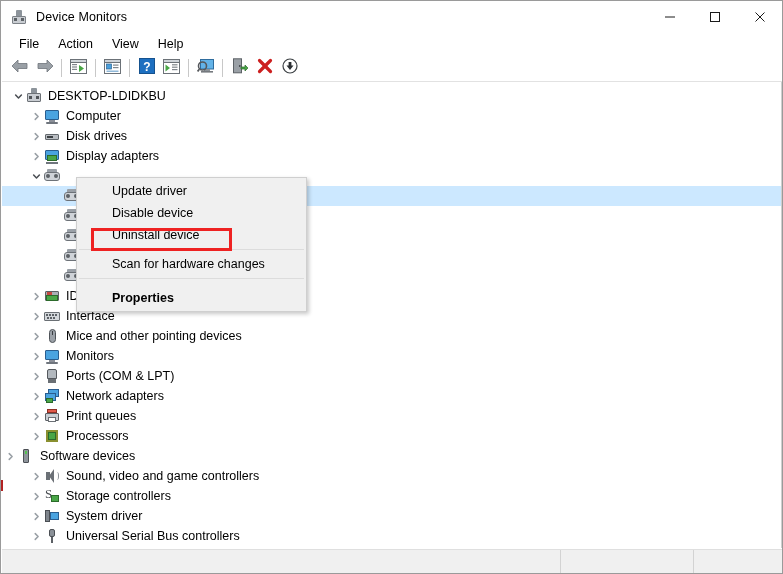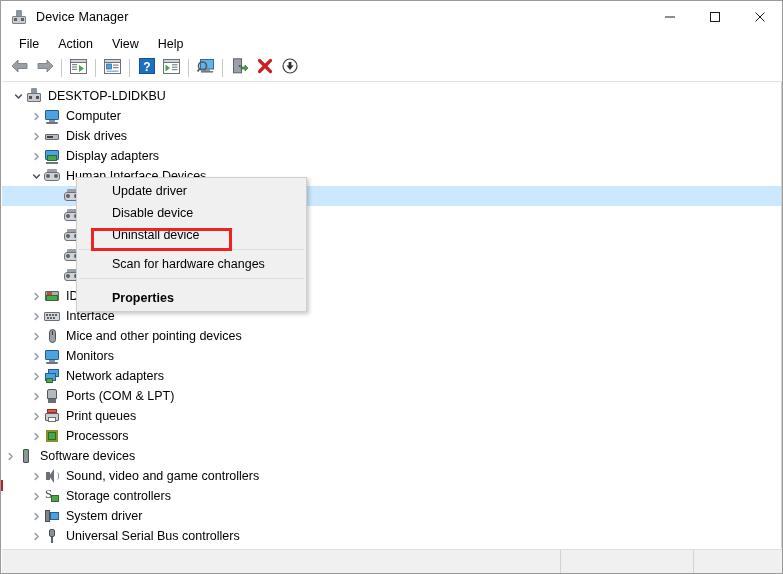--- a/index.html
+++ b/index.html
@@ -507,21 +507,21 @@
 
 <div id="app">
 
   <div class="titlebar">
     <div class="title-icon">
       <div class="chip"></div>
       <div class="base"></div>
       <div class="d1"></div>
       <div class="d2"></div>
     </div>
-    <div class="title-text">Device Manager</div>
+    <div class="title-text">Device Monitors</div>
 
     <div class="wincontrols">
       <div class="wc">
         <svg width="12" height="12" viewBox="0 0 12 12">
             <line x1="1" y1="6" x2="11" y2="6" stroke="#1a1a1a" stroke-width="1"></line>
           </svg>
       </div>
       <div class="wc">
         <svg width="12" height="12" viewBox="0 0 12 12">
             <rect x="1.5" y="1.5" width="9" height="9" fill="none" stroke="#1a1a1a" stroke-width="1"></rect>
@@ -725,21 +725,20 @@
           <svg class="chev" viewBox="0 0 10 10">
               <polyline points="1.8,3.4 5,6.6 8.2,3.4" fill="none" stroke="#4a4e53" stroke-width="1.7" stroke-linecap="round" stroke-linejoin="round"></polyline>
             </svg>
         </div>
         <div class="ico ic-hid">
             <div class="keys"></div>
             <div class="pad"></div>
             <div class="g1"></div>
             <div class="g2"></div>
           </div>
-        <div class="lbl">Human Interface Devices</div>
       </div>
 
       <div class="row selected-bg" style="padding-left:62px;">
         <div class="ico ic-hid">
             <div class="keys"></div>
             <div class="pad"></div>
             <div class="g1"></div>
             <div class="g2"></div>
           </div>
       </div>
@@ -835,39 +834,39 @@
           </div>
         <div class="lbl">Monitors</div>
       </div>
 
       <div class="row" style="padding-left:26px;">
         <div class="twisty">
           <svg class="chev" viewBox="0 0 10 10">
               <polyline points="3.6,1.8 6.8,5 3.6,8.2" fill="none" stroke="#9aa0a6" stroke-width="1.7" stroke-linecap="round" stroke-linejoin="round"></polyline>
             </svg>
         </div>
+        <div class="ico ic-port">
+            <div class="body"></div>
+            <div class="pins"></div>
+          </div>
+        <div class="lbl">Ports (COM &amp; LPT)</div>
+      </div>
+
+      <div class="row" style="padding-left:26px;">
+        <div class="twisty">
+          <svg class="chev" viewBox="0 0 10 10">
+              <polyline points="3.6,1.8 6.8,5 3.6,8.2" fill="none" stroke="#9aa0a6" stroke-width="1.7" stroke-linecap="round" stroke-linejoin="round"></polyline>
+            </svg>
+        </div>
         <div class="ico ic-net">
             <div class="scr1"></div>
             <div class="scr2"></div>
             <div class="plug"></div>
           </div>
         <div class="lbl">Network adapters</div>
-      </div>
-
-      <div class="row" style="padding-left:26px;">
-        <div class="twisty">
-          <svg class="chev" viewBox="0 0 10 10">
-              <polyline points="3.6,1.8 6.8,5 3.6,8.2" fill="none" stroke="#9aa0a6" stroke-width="1.7" stroke-linecap="round" stroke-linejoin="round"></polyline>
-            </svg>
-        </div>
-        <div class="ico ic-port">
-            <div class="body"></div>
-            <div class="pins"></div>
-          </div>
-        <div class="lbl">Ports (COM &amp; LPT)</div>
       </div>
 
       <div class="row" style="padding-left:26px;">
         <div class="twisty">
           <svg class="chev" viewBox="0 0 10 10">
               <polyline points="3.6,1.8 6.8,5 3.6,8.2" fill="none" stroke="#9aa0a6" stroke-width="1.7" stroke-linecap="round" stroke-linejoin="round"></polyline>
             </svg>
         </div>
         <div class="ico ic-print">
             <div class="top"></div>

